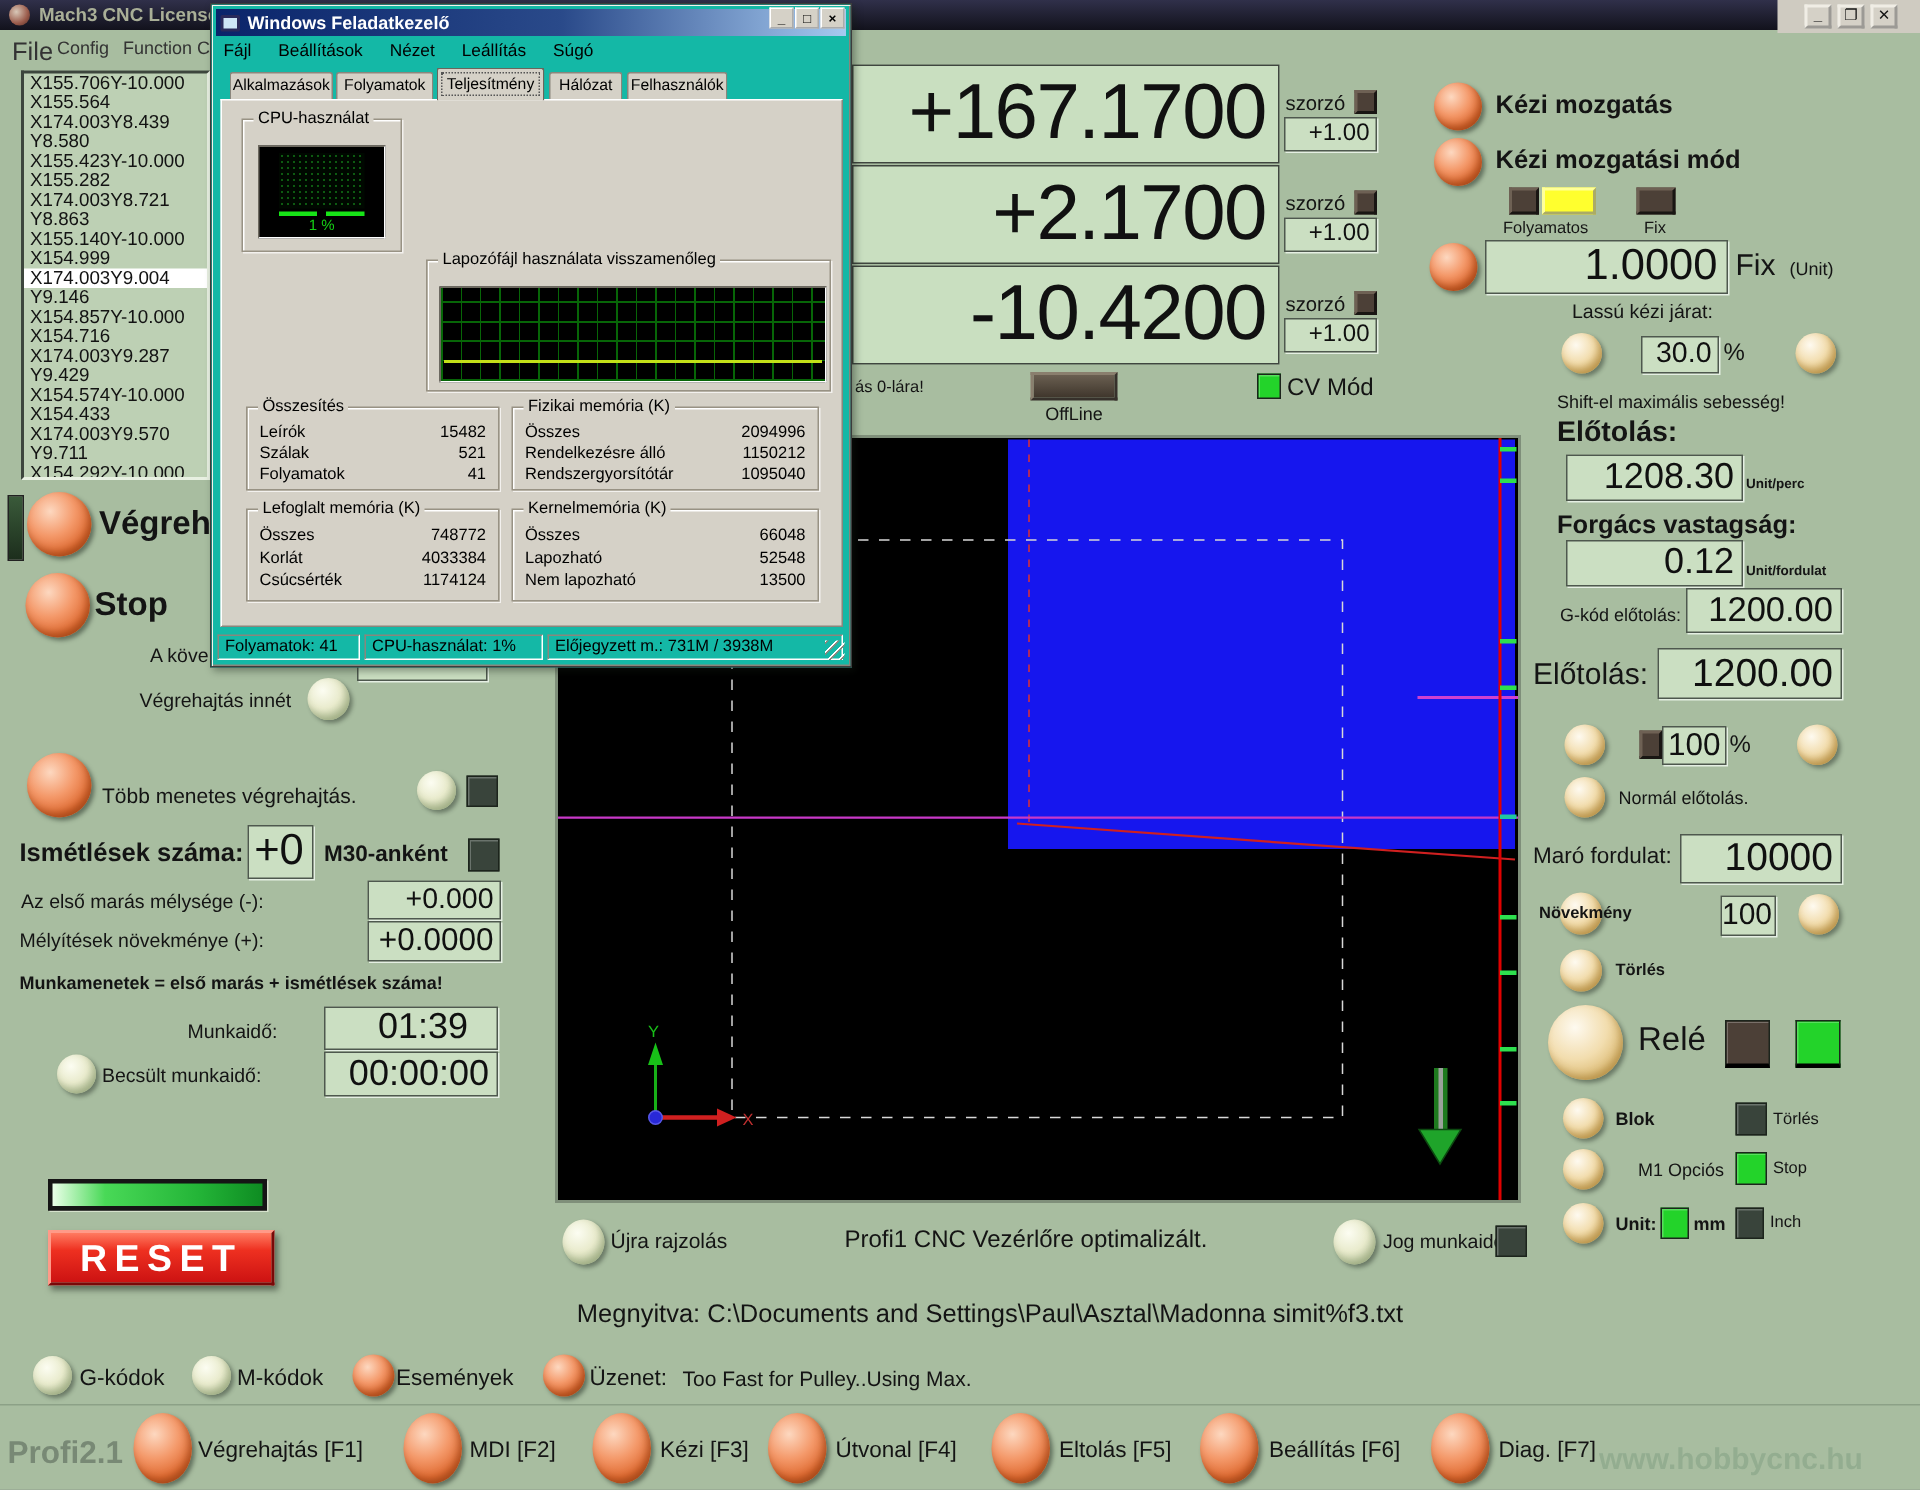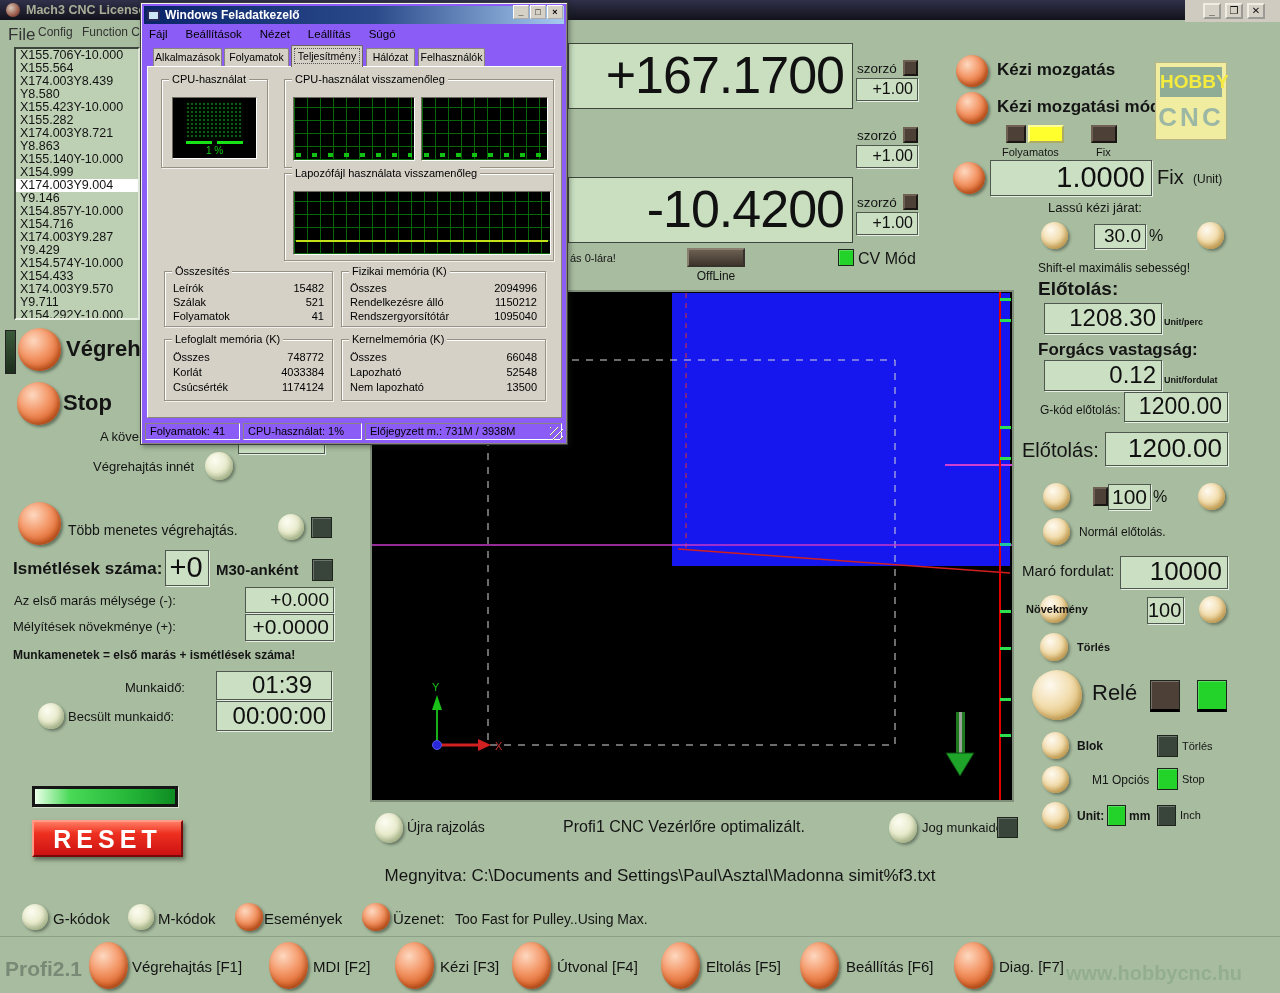--- a/index.html
+++ b/index.html
@@ -26,21 +26,21 @@
   .appicon { position:absolute; left:6px; top:3px; width:14px; height:14px; border-radius:50%; background:radial-gradient(circle at 35% 35%, #d8c8b8, #9a5a4a 60%, #4a2a22); }
   .winbtnzone { position:absolute; left:1185px; top:0; width:95px; height:22px; background:#cfcbc1; }
   .wbtn { position:absolute; top:3px; width:18px; height:16px; background:#d5d1c7; border:2px outset #f0ede5; font-size:10px; font-weight:bold; text-align:center; line-height:12px; color:#111; cursor:pointer; }
 
   
   .gclist { position:absolute; left:14px; top:47px; width:126px; height:273px; background:#bdd0b4; border:2px solid #3d463d; border-right-color:#e8f0e2; border-bottom-color:#e8f0e2; overflow:hidden; }
   .gline { height:13px; line-height:13px; font-size:12.5px; padding-left:4px; color:#131313; white-space:nowrap; }
   .gline.selected { background:#ffffff; }
 
   
-  .tm { position:absolute; left:140px; top:2px; width:428px; height:443px; background:#8b5cf6; border:1px solid #3c3c3c; box-shadow:inset 1px 1px 0 #f4f2ec, inset -1px -1px 0 #8a867c, 2px 2px 5px rgba(20,30,20,.4); z-index:50; color:#000; }
+  .tm { position:absolute; left:140px; top:2px; width:428px; height:443px; background:#14b8a6; border:1px solid #3c3c3c; box-shadow:inset 1px 1px 0 #f4f2ec, inset -1px -1px 0 #8a867c, 2px 2px 5px rgba(20,30,20,.4); z-index:50; color:#000; }
   .tm-title { position:absolute; left:3px; top:3px; right:3px; height:18px; background:linear-gradient(90deg,#0a246a 0%, #2a4a8a 55%, #a6caf0 100%); color:#fff; font-weight:bold; font-size:12px; display:flex; align-items:center; padding-left:3px; gap:5px; }
   .tm-ico { width:13px; height:11px; background:#cfe6f5; border:2px solid #2a2a5a; border-radius:1px; }
   .tm-btn { position:absolute; top:2px; width:16px; height:14px; background:#d5d1c7; border:1px outset #fff; font-size:9px; font-weight:bold; text-align:center; line-height:12px; color:#000; cursor:pointer; }
   .tm-menu { position:absolute; left:8px; top:23px; height:16px; display:flex; gap:18px; font-size:11.5px; align-items:center; }
   .tm-menu span { cursor:pointer; }
   .tabpanel { position:absolute; left:6px; top:63px; width:415px; height:352px; border:1px solid #8a867c; border-top-color:#fff; border-left-color:#fff; background:#d5d1c7; }
   .tab { position:absolute; top:45px; height:18px; background:#d5d1c7; border:1px solid #8a867c; border-bottom:none; border-radius:2px 2px 0 0; font-size:10.5px; text-align:center; line-height:17px; overflow:hidden; cursor:pointer; z-index:1; }
   .tab.active { top:42px; height:22px; z-index:2; outline:1px dotted #555; outline-offset:-4px; border-color:#6a665c; }
   .grp { position:absolute; border:1px solid #989284; box-shadow:inset 1px 1px 0 #fff, 1px 1px 0 rgba(255,255,255,.7); }
   .grp-t { position:absolute; top:-7px; left:7px; background:#d5d1c7; padding:0 3px; font-size:11px; line-height:12px; white-space:nowrap; }
@@ -140,20 +140,21 @@
   <button class="btn pale" style="left:38px;top:703px;width:26px;height:26px"></button>
   <span class="lbl" style="left:68px;top:709px;font-size:13px">Becsült munkaidő:</span>
   <div class="disp" style="left:216px;top:701px;width:116px;height:30px;font-size:24px;line-height:27px;padding-right:5px">00:00:00</div>
 
   <div class="pbar">
       <div class="pfill"></div>
     </div>
   <button class="reset">RESET</button>
 
   <div class="dro" style="left:568px;top:43px;width:285px;height:66px;line-height:63px">+167.1700</div>
+  <div class="dro" style="left:568px;top:110px;width:285px;height:66px;line-height:63px">+2.1700</div>
   <div class="dro" style="left:568px;top:177px;width:285px;height:66px;line-height:63px">-10.4200</div>
 
   <span class="lbl" style="left:857px;top:61px;font-size:13.5px">szorzó</span>
   <div class="sqbtn" style="left:903px;top:60px;width:15px;height:16px"></div>
   <div class="disp" style="left:856px;top:78px;width:62px;height:23px;font-size:16px;line-height:20px;padding-right:4px">+1.00</div>
 
   <span class="lbl" style="left:857px;top:128px;font-size:13.5px">szorzó</span>
   <div class="sqbtn" style="left:903px;top:127px;width:15px;height:16px"></div>
   <div class="disp" style="left:856px;top:145px;width:62px;height:23px;font-size:16px;line-height:20px;padding-right:4px">+1.00</div>
 
@@ -165,24 +166,20 @@
   <div class="offbtn" style="left:687px;top:248px;width:58px;height:19px"></div>
   <span class="lbl" style="left:687px;top:269px;width:58px;text-align:center;font-size:12px">OffLine</span>
   <div class="led on" style="left:838px;top:249px;width:16px;height:17px"></div>
   <span class="lbl" style="left:858px;top:250px;font-size:16px">CV Mód</span>
 
   <button class="btn orange" style="left:956px;top:55px;width:32px;height:32px"></button>
   <span class="lbl" style="left:997px;top:60px;font-size:17px;font-weight:bold">Kézi mozgatás</span>
   <button class="btn orange" style="left:956px;top:92px;width:32px;height:32px"></button>
   <span class="lbl" style="left:997px;top:97px;font-size:17px;font-weight:bold">Kézi mozgatási mód</span>
 
-  <div class="logo">
-    <span class="logo-top">HOBBY</span>
-    <span class="logo-bot">CNC</span>
-  </div>
 
   <div class="sqbtn" style="left:1006px;top:125px;width:20px;height:18px"></div>
   <div class="abs" style="left:1028px;top:125px;width:36px;height:18px;background:#ffff2e;border:2px outset #ffff99;cursor:pointer"></div>
   <span class="lbl" style="left:1002px;top:146px;font-size:11px">Folyamatos</span>
   <div class="sqbtn" style="left:1091px;top:125px;width:26px;height:18px"></div>
   <span class="lbl" style="left:1096px;top:146px;font-size:11px">Fix</span>
 
   <button class="btn orange" style="left:953px;top:162px;width:32px;height:32px"></button>
   <div class="disp" style="left:990px;top:160px;width:162px;height:36px;font-size:29px;line-height:32px;padding-right:6px">1.0000</div>
   <span class="lbl" style="left:1157px;top:166px;font-size:20px">Fix</span>
@@ -348,29 +345,20 @@
 
     <div class="grp" style="left:20px;top:76px;width:107px;height:89px">
       <span class="grp-t">CPU-használat</span>
       <div class="meter" style="left:10px;top:17px;width:85px;height:62px">
         <div class="hatch" style="left:13px;top:4px;width:57px;height:37px"></div>
         <div class="mbar" style="left:13px;top:43px;width:57px"></div>
         <div class="mval" style="top:47px">1 %</div>
       </div>
     </div>
 
-    <div class="grp" style="left:143px;top:76px;width:270px;height:89px">
-      <span class="grp-t">CPU-használat visszamenőleg</span>
-      <div class="graph" style="left:8px;top:17px;width:122px;height:64px">
-          <div class="trace-noise"></div>
-        </div>
-      <div class="graph" style="left:136px;top:17px;width:127px;height:64px">
-          <div class="trace-noise"></div>
-        </div>
-    </div>
 
 
     <div class="grp" style="left:143px;top:170px;width:270px;height:88px">
       <span class="grp-t">Lapozófájl használata visszamenőleg</span>
       <div class="graph" style="left:8px;top:17px;width:258px;height:64px">
           <div class="trace-line"></div>
         </div>
     </div>
 
     <div class="grp" style="left:23px;top:268px;width:169px;height:56px">

